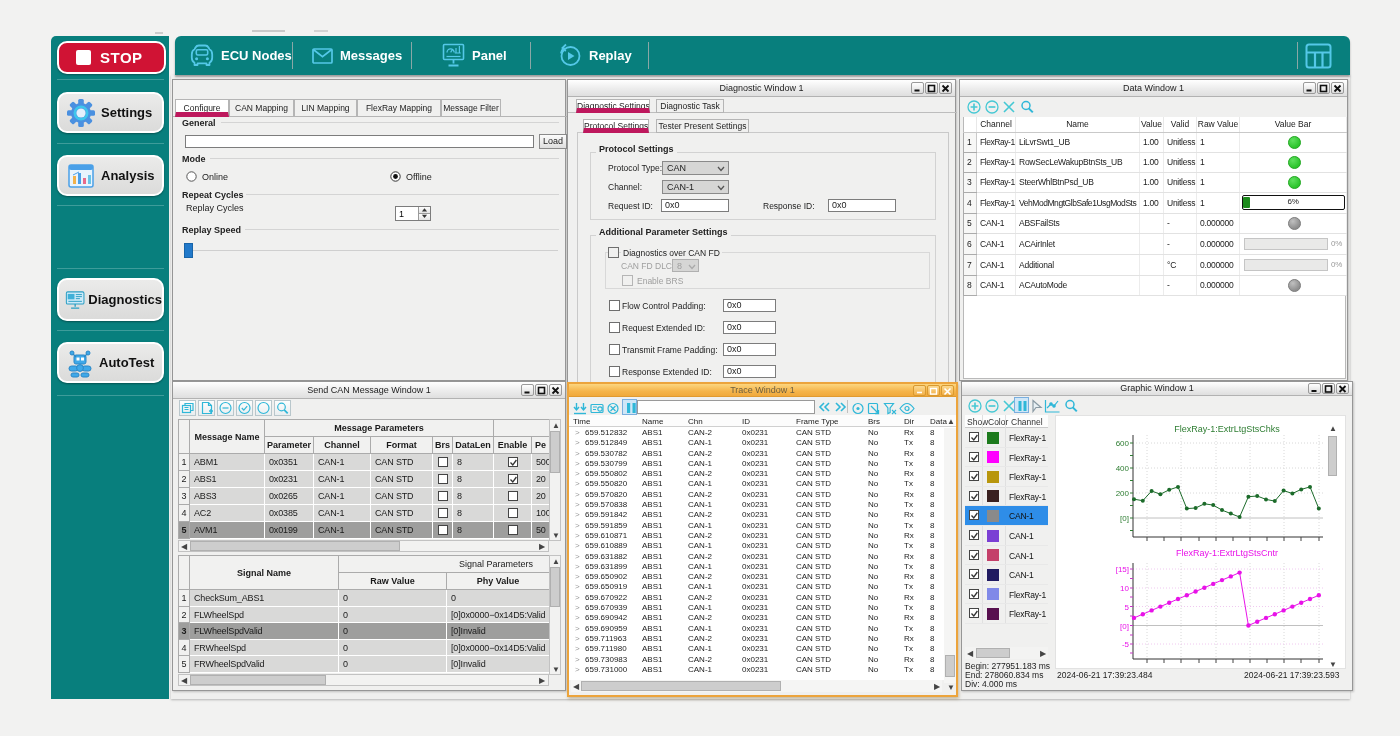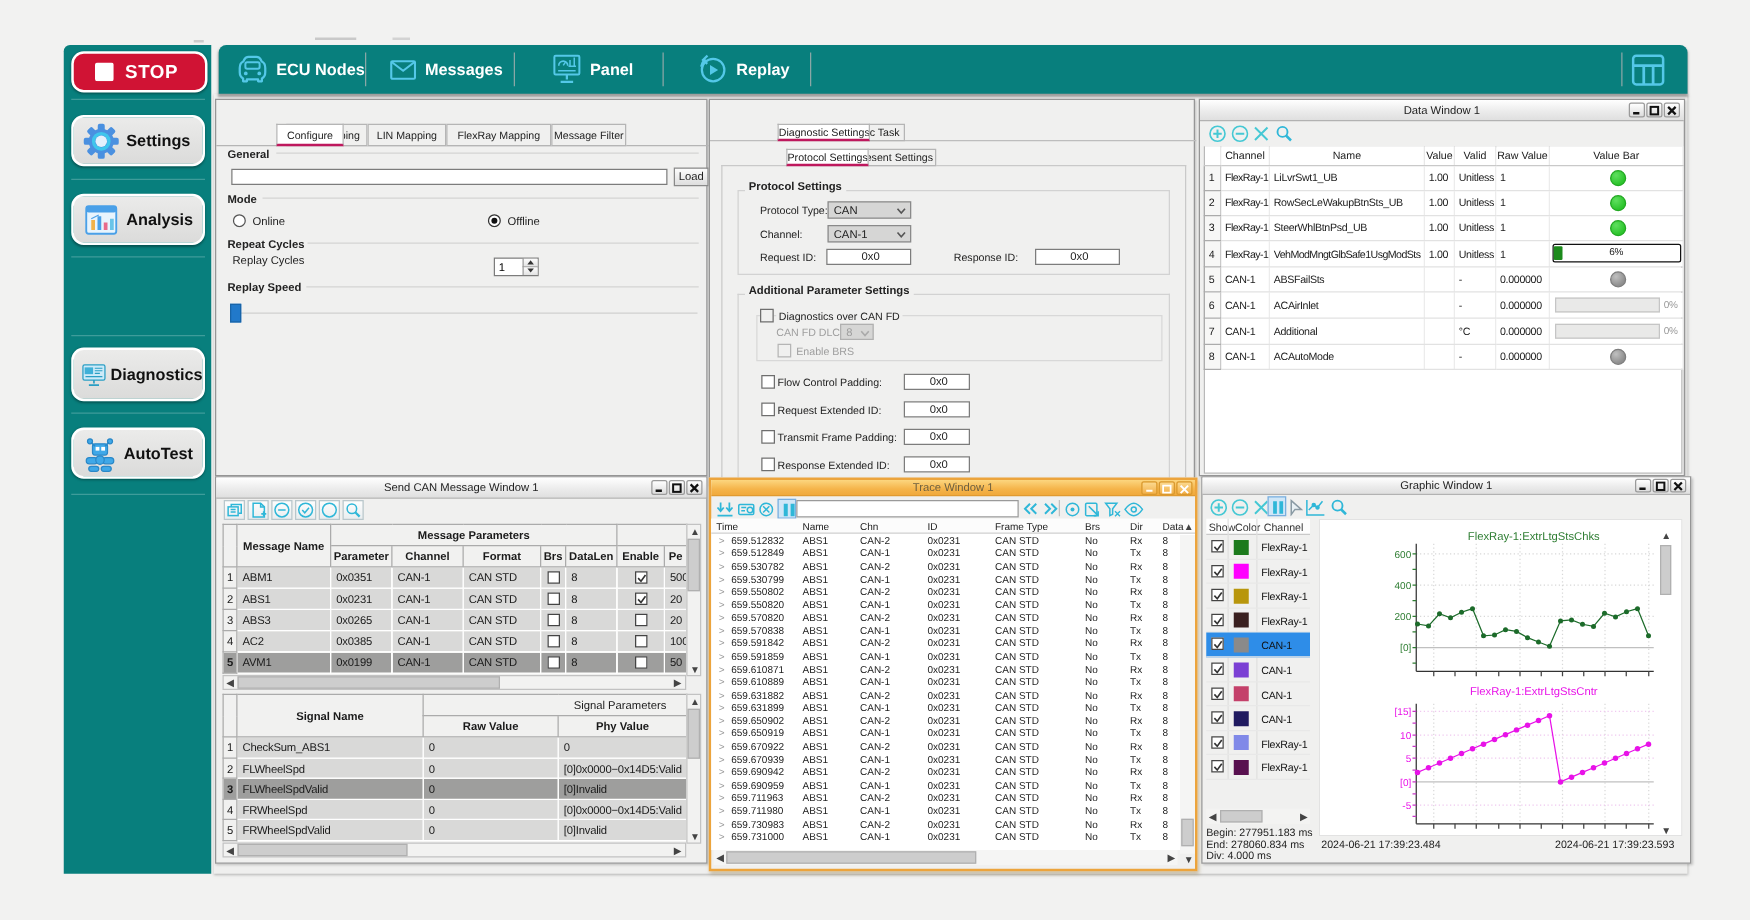--- a/index.html
+++ b/index.html
@@ -17,26 +17,26 @@
 #stopbtn { position:absolute; left:6px; top:5px; width:109px; height:33px; background:#d01334; border:2px solid #fff; border-radius:10px; box-shadow:0 1px 2px rgba(0,0,0,.35); color:#fff; font-weight:bold; font-size:15px; letter-spacing:.5px; display:flex; align-items:center; }
 
 .win { position:absolute; background:#f0f0ef; border:1px solid #969696; box-shadow:1px 1px 2px rgba(0,0,0,.2); }
 .ttl { position:relative; height:17px; background:linear-gradient(#ffffff,#ececec 55%,#dfdfdf); border-bottom:1px solid #b2b2b2; font-size:9px; color:#222; text-align:center; line-height:16px; }
 .wb { position:absolute; top:2px; width:13px; height:12px; border:1px solid #9a9a9a; border-radius:2px; background:linear-gradient(#fff,#dcdcdc); }
 .wb svg { position:absolute; left:1px; top:1px; }
 
 .t { position:absolute; font-size:9px; color:#222; white-space:nowrap; }
 .b { font-weight:bold; }
 .grp { position:absolute; height:1px; background:#d4d4d4; }
-.inp { position:absolute; background:#fff; border:1px solid #7c7c7c; font-size:9px; color:#222; line-height:11px; padding-left:3px;text-align:center; }
+.inp { position:absolute; background:#fff; border:1px solid #7c7c7c; font-size:9px; color:#222; line-height:11px; padding-left:3px; }
 .cmb { position:absolute; background:#d6d6d5; border:1px solid #8a8a8a; font-size:9px; color:#222; }
 .chk { position:absolute; width:11px; height:11px; background:#fff; border:1px solid #6e6e6e; }
 
 .tab { position:absolute; border:1px solid #b5b5b5; background:#f0f0ef; font-size:9px; color:#222; text-align:center; white-space:nowrap; overflow:hidden; }
-.tab.on { background:#fff; border-bottom:2px solid #be185d; z-index:2;margin-left:46px; }
+.tab.on { background:#fff; border-bottom:5px solid #be185d; z-index:2; }
 
 table.grid { position:absolute; border-collapse:collapse; table-layout:fixed; font-size:9px; color:#1a1a1a; }
 table.grid th { background:#f1f1f0; border:1px solid #ababab; font-weight:bold; font-size:9px; padding:0; }
 table.grid td { background:#d9d9d8; border:1px solid #fff; padding:0 0 0 4px; white-space:nowrap; overflow:hidden; letter-spacing:-0.15px; }
 table.grid td.n { background:#f1f1f0; border:1px solid #ababab; padding:0; text-align:center; }
 table.grid tr.sel td { background:#9e9e9d; }
 .cbx { display:inline-block; position:relative; width:10px; height:10px; background:#fff; border:1px solid #444; vertical-align:-2px; }
 .cbx svg { position:absolute; left:0; top:0; display:block; }
 .sbv { position:absolute; width:12px; background:#f2f2f1; border:1px solid #c2c2c2; }
 .sbh { position:absolute; height:12px; background:#f2f2f1; border:1px solid #c2c2c2; }
@@ -420,20 +420,37 @@
   <div class="arr" style="left:379px;top:175px">▲</div>
   <div class="arr" style="left:379px;top:283px">▼</div>
   <div class="thumb" style="left:377px;top:185px;width:10px;height:40px"></div>
   <div class="sbh" style="left:5px;top:292px;width:371px"></div>
   <div class="arr" style="left:8px;top:294px">◀</div>
   <div class="arr" style="left:366px;top:294px">▶</div>
   <div class="thumb" style="left:17px;top:293px;width:136px;height:10px"></div>
 </div>
 
 <div class="win" style="left:567px;top:79px;width:389px;height:310px">
+  <div class="ttl">Diagnostic Window 1
+    <span class="wb" style="right:31px">
+        <svg width="9" height="9">
+          <path d="M1.5 6.5 h5" stroke="#111" stroke-width="2"></path>
+        </svg>
+      </span>
+    <span class="wb" style="right:17px">
+        <svg width="9" height="9">
+          <rect x="1.5" y="1.5" width="6" height="6" fill="none" stroke="#111" stroke-width="1.6"></rect>
+        </svg>
+      </span>
+    <span class="wb" style="right:3px">
+        <svg width="9" height="9">
+          <path d="M1.5 1.5 l6 6 M7.5 1.5 l-6 6" stroke="#111" stroke-width="1.8"></path>
+        </svg>
+      </span>
+  </div>
   <div class="abs" style="left:0;top:32px;width:389px;height:1px;background:#bdbdbd"></div>
   <div class="tab on" style="left:8px;top:19px;width:74px;height:14px;line-height:13px;font-size:8.5px">Diagnostic Settings</div>
   <div class="tab" style="left:88px;top:19px;width:68px;height:14px;line-height:13px;font-size:8.5px">Diagnostic Task</div>
   <div class="abs" style="left:9px;top:52px;width:372px;height:250px;border:1px solid #c9c9c9;border-bottom:none"></div>
   <div class="tab on" style="left:15px;top:39px;width:66px;height:14px;line-height:13px;font-size:8.5px">Protocol Settings</div>
   <div class="tab" style="left:88px;top:39px;width:93px;height:14px;line-height:13px;font-size:8.5px">Tester Present Settings</div>
 
   <div class="abs" style="left:22px;top:72px;width:346px;height:68px;border:1px solid #d2d2d2"></div>
   <div class="t b" style="left:28px;top:64px;background:#f0f0ef;padding:0 3px">Protocol Settings</div>
   <div class="t" style="left:40px;top:83px;font-size:8.5px">Protocol Type:</div>

